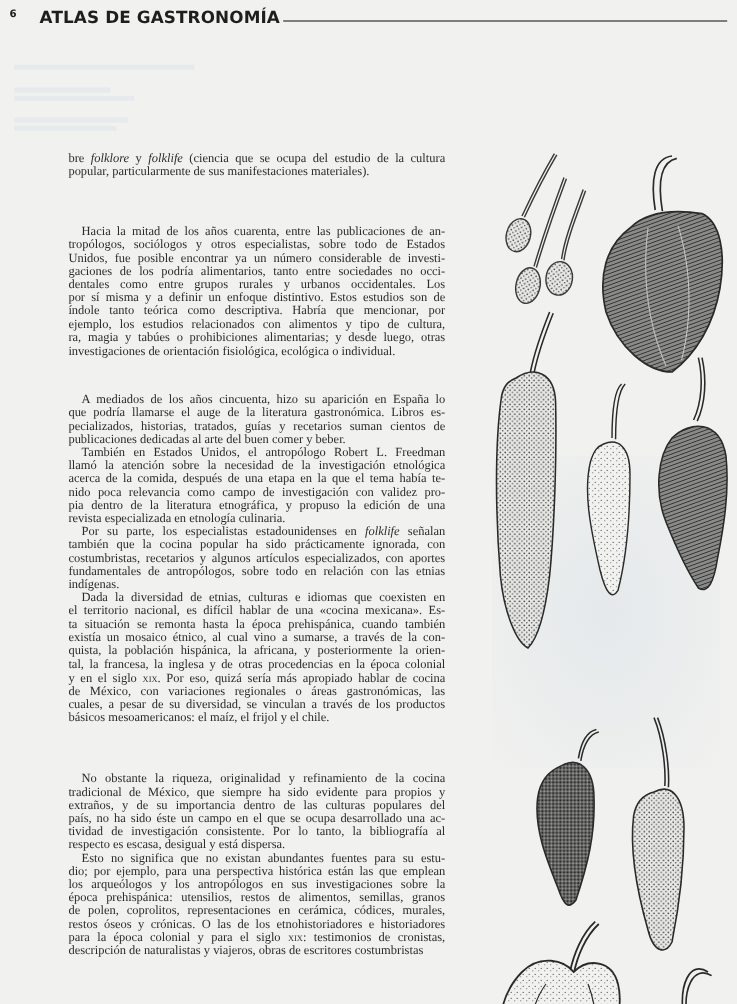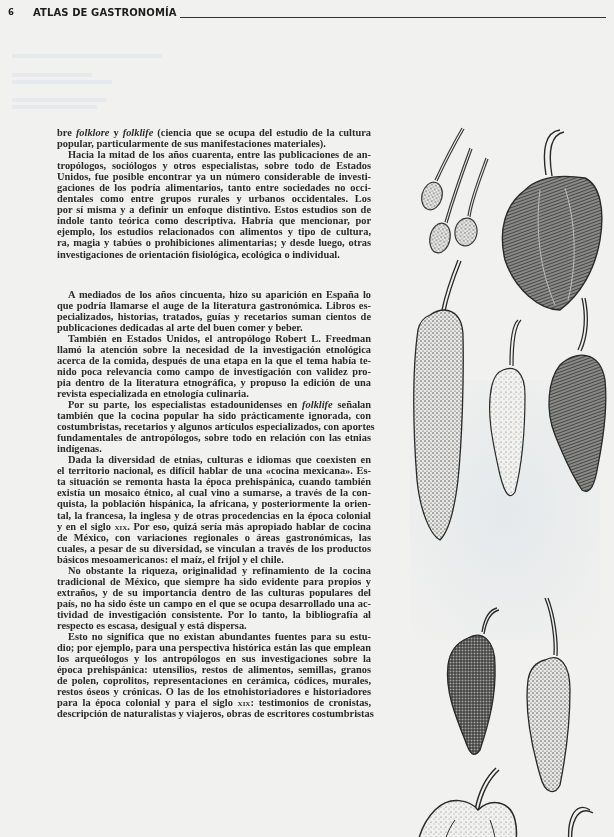--- a/index.html
+++ b/index.html
@@ -12,40 +12,40 @@
   }
   .page-header {
     position: absolute; left: 8px; top: 7px; width: 598px; height: 20px;
   }
   .page-number {
     position: absolute; left: 0; top: 0;
     font-family: "DejaVu Sans", sans-serif; font-weight: bold; font-size: 8.5px; color: #1e1e1e;
   }
   .running-title {
     position: absolute; left: 25px; top: 0;
-    font-family: "DejaVu Sans", sans-serif; font-weight: bold; font-size: 10px; letter-spacing: 0.1px; color: #1e1e1e;
+    font-family: "DejaVu Sans", sans-serif; font-weight: bold; font-size: 14px; letter-spacing: 0.1px; color: #1e1e1e;
     background: #f1f1ef; padding-right: 3px; z-index: 2;
   }
   .header-rule {
     position: absolute; left: 120px; right: 0; top: 10px; height: 0; border-top: 1px solid #333;
   }
   .bleed {
     position: absolute; background: #dde4ea; opacity: 0.55; height: 4px; border-radius: 1px;
   }
   .bleed-panel {
     position: absolute; left: 410px; top: 380px; width: 190px; height: 260px;
     background: radial-gradient(ellipse at center, rgba(205,218,228,0.35), rgba(241,241,239,0));
   }
   .body-text {
     position: absolute; left: 57px; top: 127px; width: 314px;
     font-size: 10.4px; line-height: 11.05px; text-align: justify;
     hyphens: manual;
   }
   .body-text p { margin: 0; text-indent: 0; }
-  .body-text .line { display: block; text-align: justify; text-align-last: justify; white-space: nowrap; font-weight: bold; }
+  .body-text .line { display: block; text-align: justify; text-align-last: justify; white-space: nowrap; }
   .body-text .line.last { text-align-last: left; }
   .body-text em { font-style: italic; }
   .sc { font-variant: small-caps; }
   .illustrations {
     position: absolute; left: 400px; top: 120px; width: 214px; height: 717px;
   }
   .illustrations svg { display: block; }
 </style>
 </head>
 <body>
@@ -64,21 +64,21 @@
   <div class="bleed" style="left:12px;top:105px;width:85px;"></div>
   <div class="bleed-panel"></div>
 </div>
 
 <div class="body-text" id="body-text">
     <p>
       <span class="line">bre <em>folklore</em> y <em>folklife</em> (ciencia que se ocupa del estudio de la cultura</span>
       <span class="line last">popular, particularmente de sus manifestaciones materiales).</span>
     </p>
     <p>
-      <span class="line" style="padding-left: 11px;">Hacia la mitad de los años cuarenta, entre las publicaciones de an-</span>
+      <span class="line" style="padding-left: 11px; margin-top: 39px;">Hacia la mitad de los años cuarenta, entre las publicaciones de an-</span>
       <span class="line">tropólogos, sociólogos y otros especialistas, sobre todo de Estados</span>
       <span class="line">Unidos, fue posible encontrar ya un número considerable de investi-</span>
       <span class="line">gaciones de los podría alimentarios, tanto entre sociedades no occi-</span>
       <span class="line">dentales como entre grupos rurales y urbanos occidentales. Los</span>
       <span class="line">por sí misma y a definir un enfoque distintivo. Estos estudios son de</span>
       <span class="line">índole tanto teórica como descriptiva. Habría que mencionar, por</span>
       <span class="line">ejemplo, los estudios relacionados con alimentos y tipo de cultura,</span>
       <span class="line">ra, magia y tabúes o prohibiciones alimentarias; y desde luego, otras</span>
       <span class="line last">investigaciones de orientación fisiológica, ecológica o individual.</span>
     </p>
@@ -109,21 +109,21 @@
       <span class="line">ta situación se remonta hasta la época prehispánica, cuando también</span>
       <span class="line">existía un mosaico étnico, al cual vino a sumarse, a través de la con-</span>
       <span class="line">quista, la población hispánica, la africana, y posteriormente la orien-</span>
       <span class="line">tal, la francesa, la inglesa y de otras procedencias en la época colonial</span>
       <span class="line">y en el siglo <span class="sc">xix</span>. Por eso, quizá sería más apropiado hablar de cocina</span>
       <span class="line">de México, con variaciones regionales o áreas gastronómicas, las</span>
       <span class="line">cuales, a pesar de su diversidad, se vinculan a través de los productos</span>
       <span class="line last">básicos mesoamericanos: el maíz, el frijol y el chile.</span>
     </p>
     <p>
-      <span class="line" style="padding-left: 11px;">No obstante la riqueza, originalidad y refinamiento de la cocina</span>
+      <span class="line" style="padding-left: 11px; margin-top: 40px;">No obstante la riqueza, originalidad y refinamiento de la cocina</span>
       <span class="line">tradicional de México, que siempre ha sido evidente para propios y</span>
       <span class="line">extraños, y de su importancia dentro de las culturas populares del</span>
       <span class="line">país, no ha sido éste un campo en el que se ocupa desarrollado una ac-</span>
       <span class="line">tividad de investigación consistente. Por lo tanto, la bibliografía al</span>
       <span class="line last">respecto es escasa, desigual y está dispersa.</span>
     </p>
     <p>
       <span class="line" style="padding-left: 11px;">Esto no significa que no existan abundantes fuentes para su estu-</span>
       <span class="line">dio; por ejemplo, para una perspectiva histórica están las que emplean</span>
       <span class="line">los arqueólogos y los antropólogos en sus investigaciones sobre la</span>

